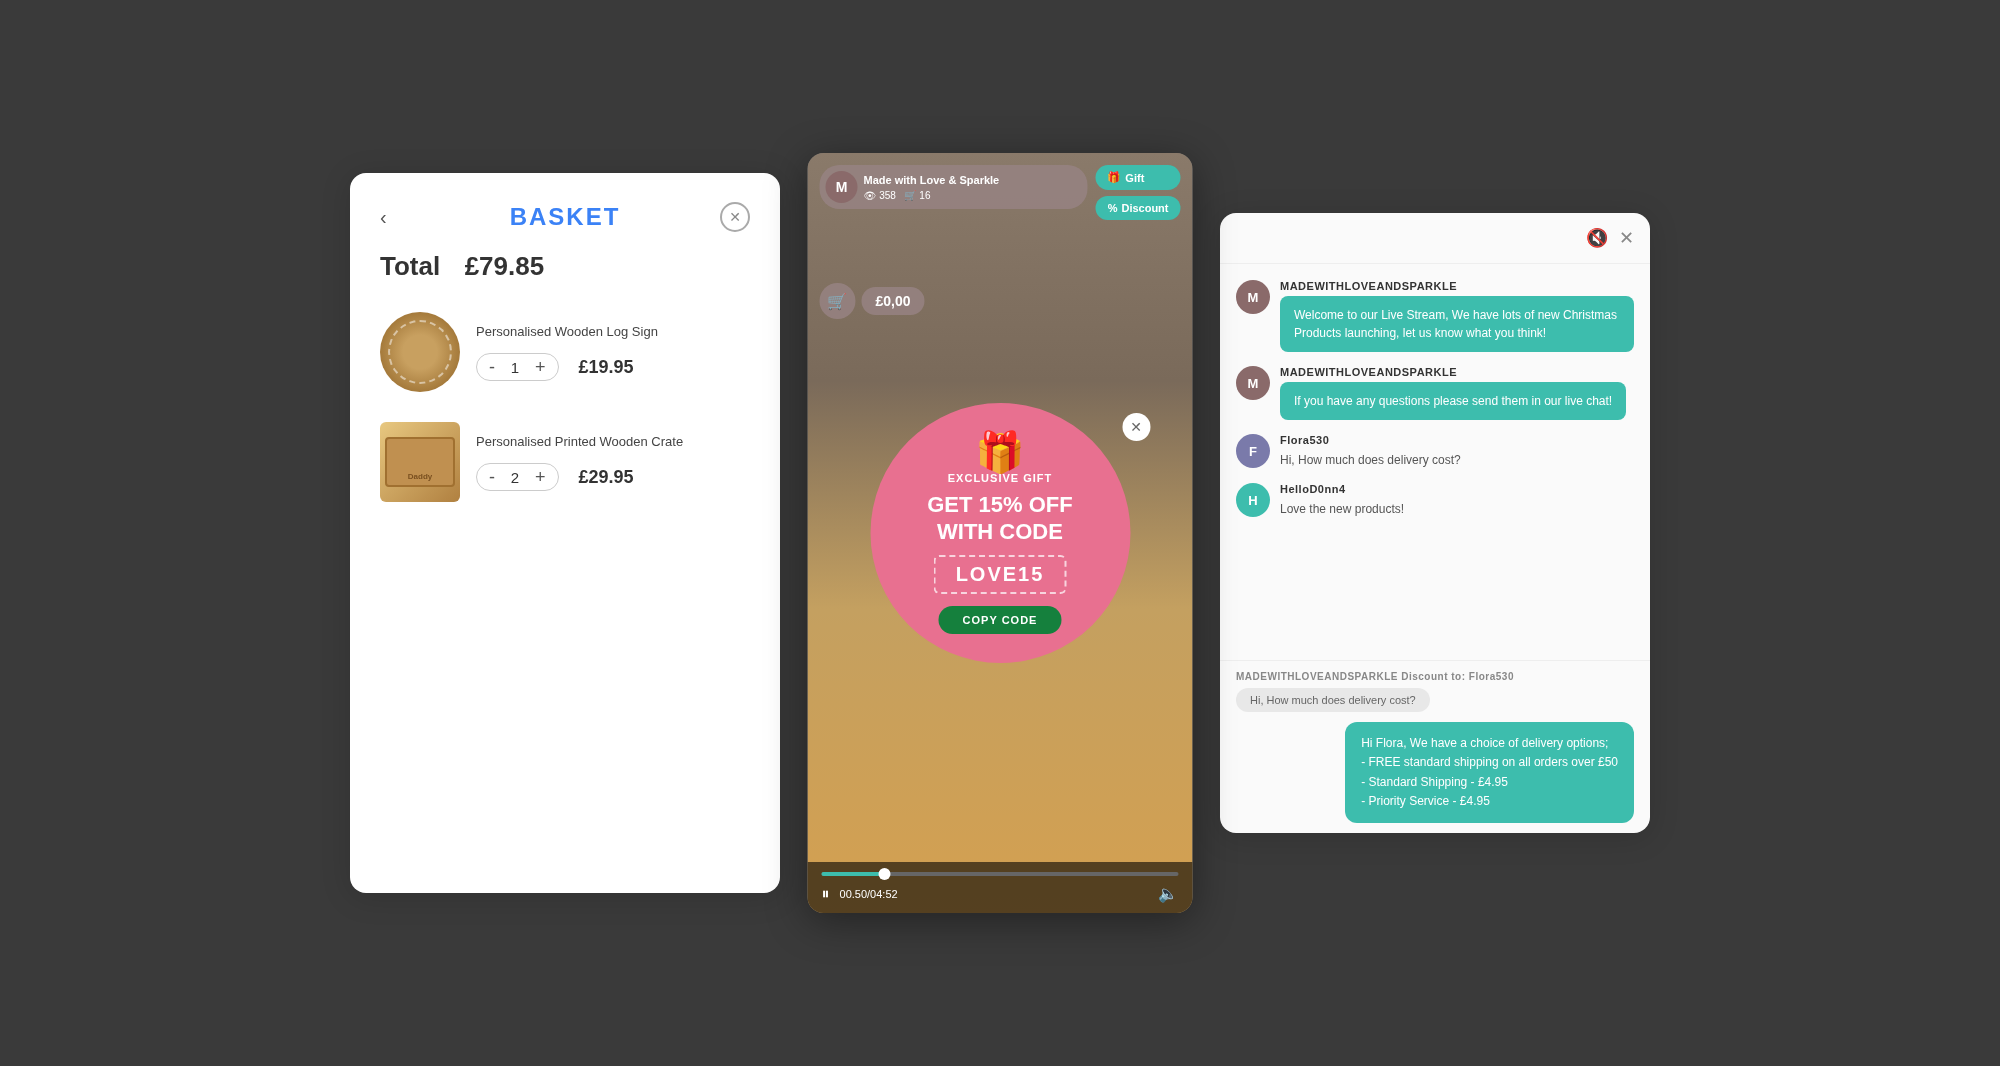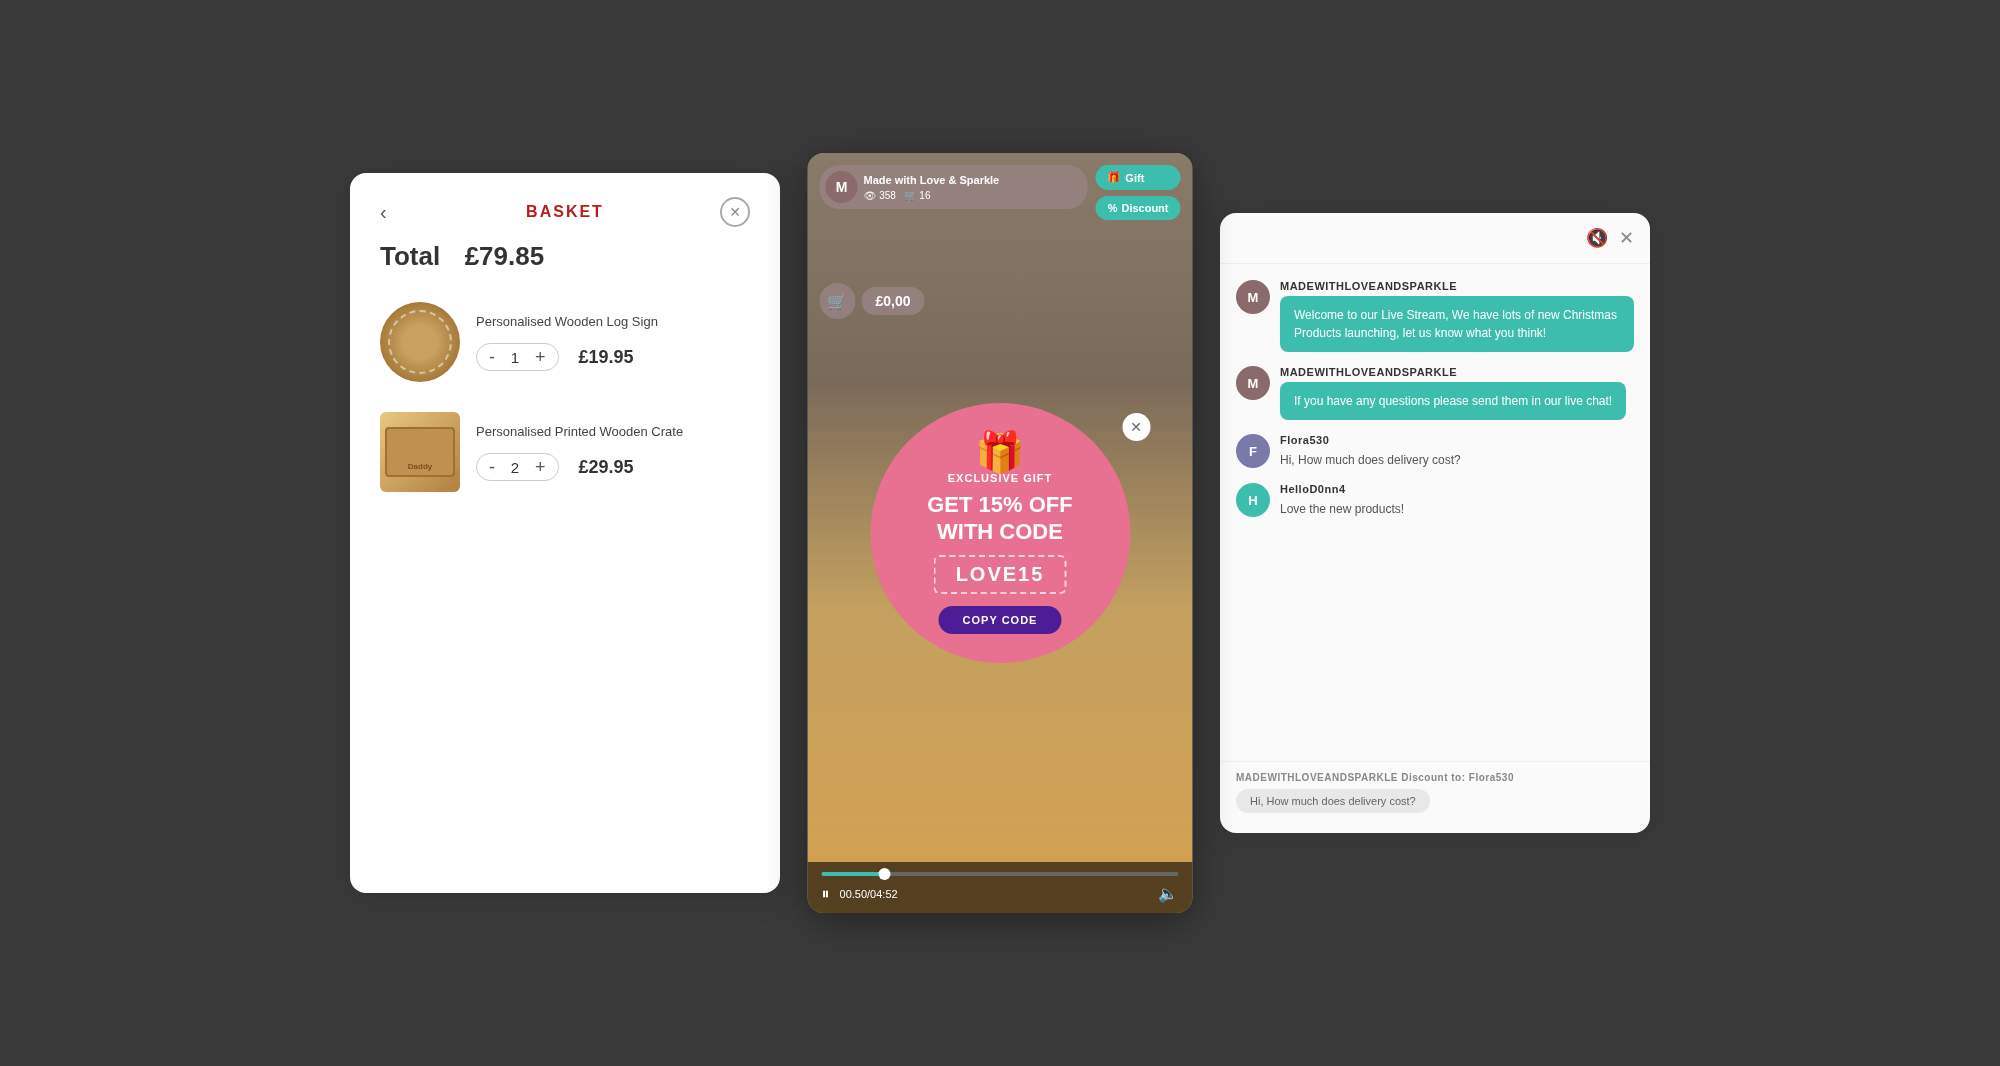--- a/index.html
+++ b/index.html
@@ -52,24 +52,24 @@
       left: 0;
       font-size: 20px;
       color: #555;
       cursor: pointer;
       background: none;
       border: none;
       font-weight: 300;
     }
 
     .basket-title {
-      font-size: 16px;
+      font-size: 24px;
       font-weight: 600;
       letter-spacing: 2px;
-      color: #b91c1c;
+      color: #3b82f6;
     }
 
     .basket-close {
       position: absolute;
       right: 0;
       width: 30px;
       height: 30px;
       border-radius: 50%;
       border: 2px solid #aaa;
       background: none;
@@ -380,21 +380,21 @@
       border-radius: 6px;
       padding: 6px 20px;
       color: #fff;
       font-size: 20px;
       font-weight: 800;
       letter-spacing: 2px;
       margin-bottom: 12px;
     }
 
     .copy-code-btn {
-      background: #4c1d95;
+      background: #15803d;
       color: #fff;
       border: none;
       border-radius: 20px;
       padding: 8px 24px;
       font-size: 11px;
       font-weight: 700;
       letter-spacing: 1px;
       cursor: pointer;
     }
 
@@ -804,16 +804,24 @@
           <div class="chat-username">HelloD0nn4</div>
           <div class="chat-bubble other">Love the new products!</div>
         </div>
       </div>
 
     </div>
 
     <div class="chat-reply-section">
       <div class="reply-label">MADEWITHLOVEANDSPARKLE Discount to: Flora530</div>
       <div class="reply-quote">Hi, How much does delivery cost?</div>
+      <div class="reply-area">
+        <div class="reply-bubble">
+          Hi Flora, We have a choice of delivery options;<br>
+          - FREE standard shipping on all orders over £50<br>
+          - Standard Shipping - £4.95<br>
+          - Priority Service - £4.95
+        </div>
+      </div>
     </div>
   </div>
 
 </div>
 
 </body></html>

